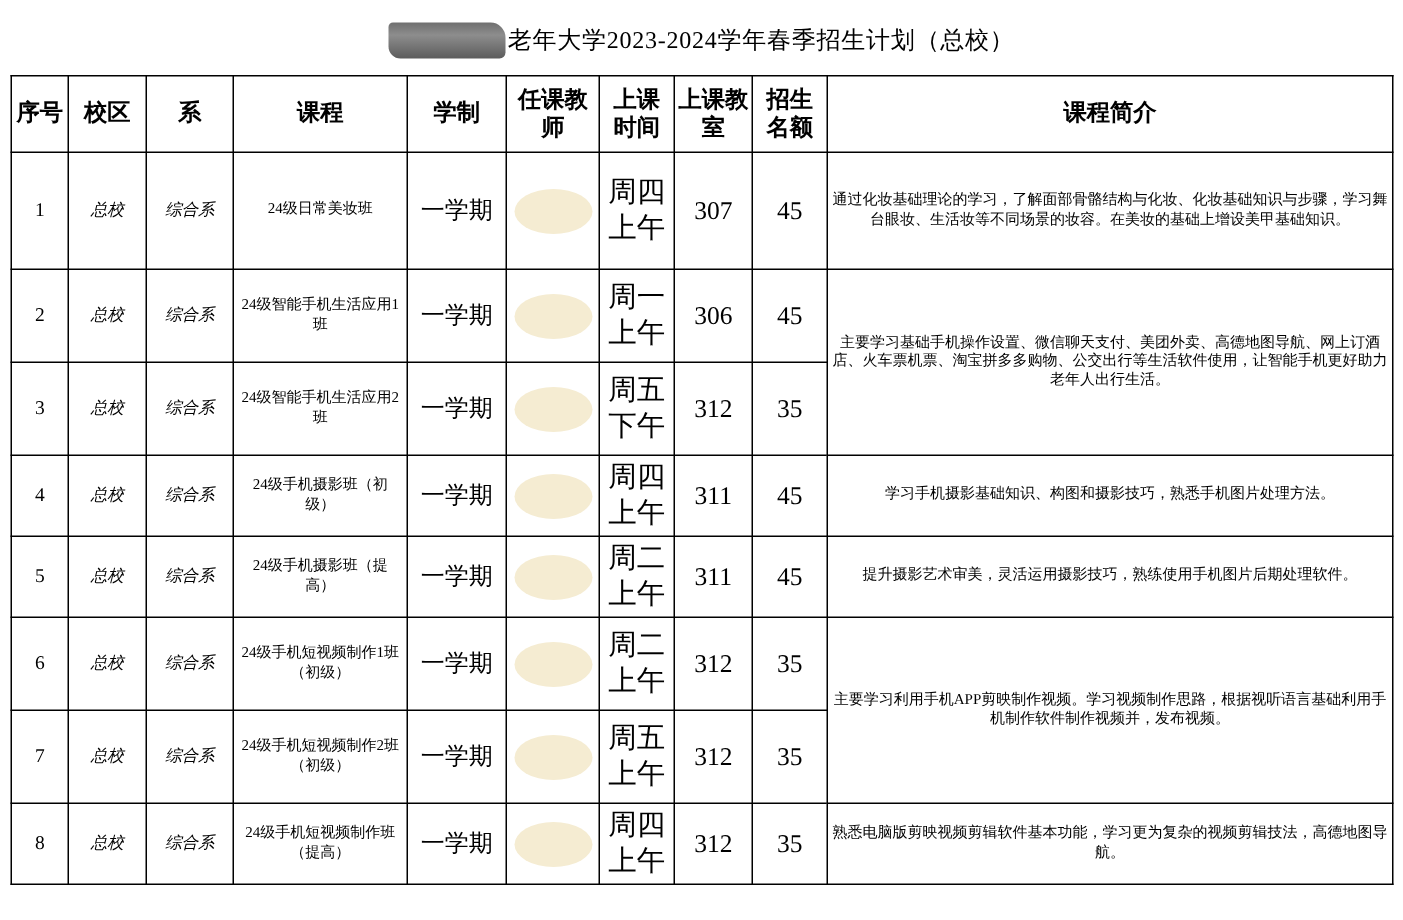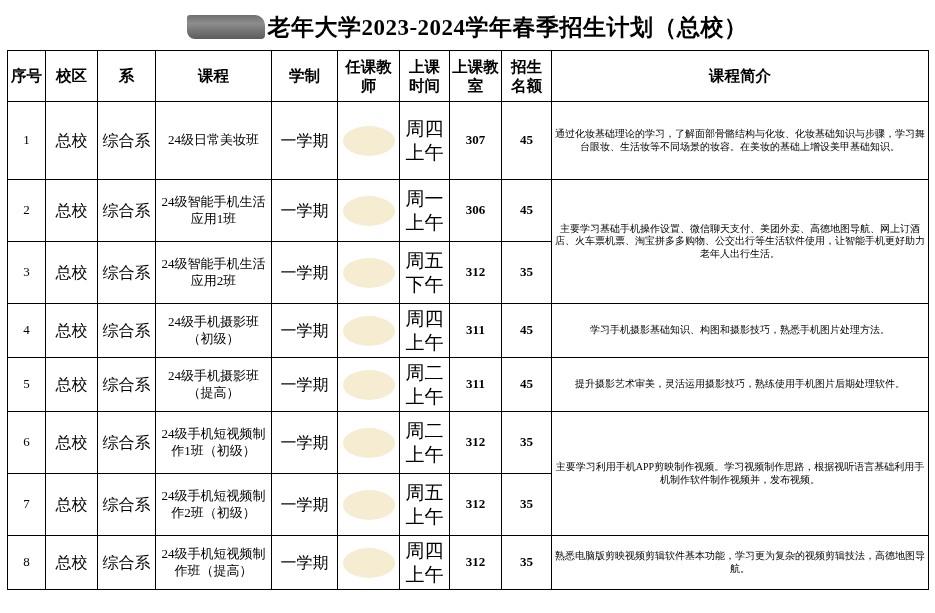--- a/index.html
+++ b/index.html
@@ -31,22 +31,22 @@
     display: inline-block;
     width: 78px;
     height: 24px;
     background: linear-gradient(180deg,#6f6f6f 0%, #8d8d8d 35%, #5c5c5c 100%);
     border-radius: 3px 10px 4px 8px;
     margin-right: 2px;
     vertical-align: middle;
     filter: blur(0.4px);
   }
   .doc-title {
-    font-size: 23px;
-    font-weight: bold;
+    font-size: 16px;
+    font-weight: normal;
     letter-spacing: 0.5px;
     white-space: nowrap;
     font-family: "Liberation Serif", "DejaVu Serif", serif;
   }
   table.plan {
     border-collapse: collapse;
     table-layout: fixed;
     width: 921px;
     margin-left: 7px;
     font-size: 13px;
@@ -70,35 +70,35 @@
   col.c2 { width: 58px; }
   col.c3 { width: 116px; }
   col.c4 { width: 66px; }
   col.c5 { width: 62px; }
   col.c6 { width: 50px; }
   col.c7 { width: 52px; }
   col.c8 { width: 50px; }
   col.c9 { width: 377px; }
 
   td.idx { font-size: 13px; }
-  td.campus, td.dept { font-size: 16px; }
-  td.course { font-size: 13px; line-height: 1.35; }
+  td.campus, td.dept { font-size: 11px; font-style: italic; }
+  td.course { font-size: 10px; line-height: 1.35; }
   td.system { font-size: 16px; }
   td.teacher {
     padding: 0;
   }
   .teacher-blank {
     width: 52px;
     height: 30px;
     margin: 0 auto;
     background: #f5ecd2;
     border-radius: 50%;
   }
   td.time { font-size: 19px; line-height: 1.35; }
-  td.room, td.quota { font-size: 13px; font-weight: bold; }
+  td.room, td.quota { font-size: 17px; }
   td.intro {
     text-align: left;
     font-size: 10px;
     line-height: 1.5;
     padding: 3px 6px;
   }
   .intro-indent { text-indent: 2em; }
 </style>
 </head>
 <body>

